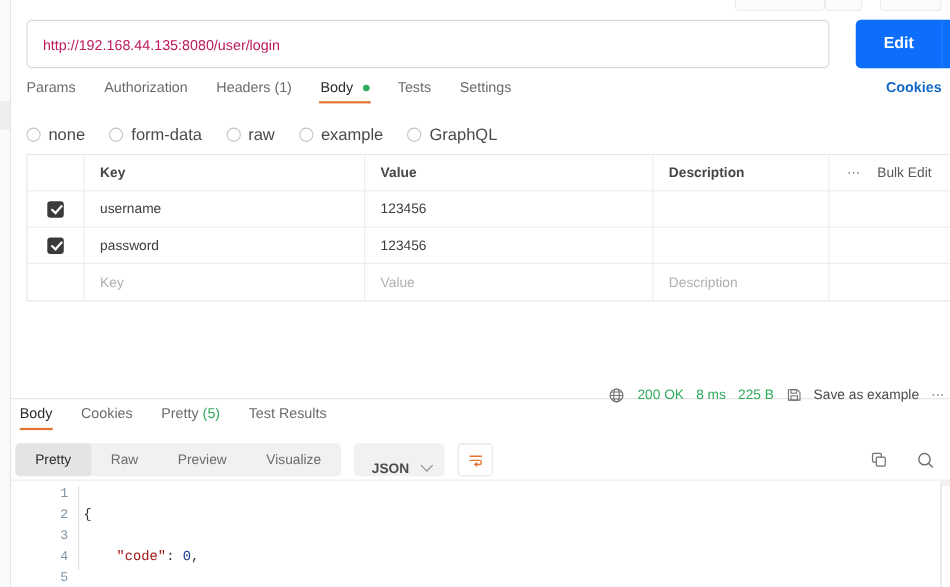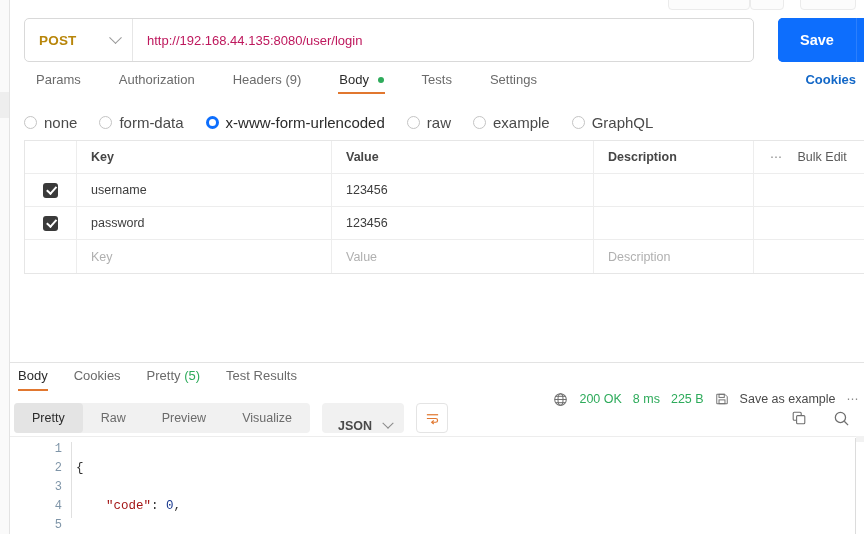--- a/index.html
+++ b/index.html
@@ -65,21 +65,21 @@
     border-left: 1px solid #2b7ffd; cursor: pointer;
   }
 
   
   .req-tabs {
     position: absolute; left: 24px; top: 72px; right: 0; height: 26px;
     display: flex; align-items: flex-start; gap: 0;
   }
   .rtab {
     font-size: 13px; color: #6b6b6b; padding: 0 14px 7px 0; margin-right: 12px;
-    position: relative; cursor: pointer; white-space: nowrap; margin-left: 12px;
+    position: relative; cursor: pointer; white-space: nowrap;
   }
   .rtab:first-child { padding-left: 0; }
   .rtab.active { color: #2b2b2b; }
   .rtab.active::after {
     content: ""; position: absolute; left: -1px; right: 13px; bottom: 0;
     height: 2px; background: #e1772f;
   }
   .dot-green {
     display: inline-block; width: 6px; height: 6px; border-radius: 50%;
     background: #2eab5b; margin-left: 5px; vertical-align: 1px;
@@ -143,21 +143,21 @@
     font-size: 13px; color: #6b6b6b; margin-right: 26px; position: relative;
     padding-bottom: 8px; cursor: pointer; white-space: nowrap;
   }
   .rstab.active { color: #2b2b2b; }
   .rstab.active::after {
     content: ""; position: absolute; left: 0; right: 0; bottom: 0; height: 2px; background: #e1772f;
   }
   .hdr-count { color: #2eab5b; }
 
   .resp-meta {
-    position: absolute; right: 4px; top: 388px; height: 22px;
+    position: absolute; right: 4px; top: 348px; height: 22px;
     display: flex; align-items: center; gap: 11px; font-size: 12.5px;
   }
   .meta-green { color: #2eab5b; }
   .meta-dark { color: #4a4a4a; text-align: center; }
   .globe { width: 15px; height: 15px; color: #6f6f6f; }
   .floppy { width: 14px; height: 14px; color: #6f6f6f; }
 
   
   .view-bar {
     position: absolute; left: 14px; top: 402px; height: 32px; right: 4px;
@@ -218,59 +218,51 @@
   </div>
 
   <div class="ghost-bar">
     <div class="ghost g1"></div>
     <div class="ghost g2"></div>
     <div class="ghost g3"></div>
   </div>
 
   <div class="url-row">
     <div class="method-url">
-      <div class="method">
-        <span class="method-label">POST</span>
-        <span class="chev"></span>
-      </div>
       <input class="url-input" value="http://192.168.44.135:8080/user/login" placeholder="Enter request URL" style="">
     </div>
     <div class="send-wrap">
-      <button class="send-btn">Save</button>
+      <button class="send-btn">Edit</button>
       <div class="send-caret">
         
       </div>
     </div>
   </div>
 
   <div class="req-tabs">
     <div class="rtab"><span>Params</span></div>
     <div class="rtab"><span>Authorization</span></div>
-    <div class="rtab"><span>Headers (9)</span></div>
+    <div class="rtab"><span>Headers (1)</span></div>
     <div class="rtab active">
       <span>Body</span>
       <span class="dot-green"></span>
     </div>
     <div class="rtab"><span>Tests</span></div>
     <div class="rtab"><span>Settings</span></div>
     <div class="cookies-link">Cookies</div>
   </div>
 
   <div class="radios">
     <label class="radio">
       <span class="rc"></span>
       <span class="rlabel">none</span>
     </label>
     <label class="radio">
       <span class="rc"></span>
       <span class="rlabel">form-data</span>
-    </label>
-    <label class="radio sel">
-      <span class="rc"></span>
-      <span class="rlabel">x-www-form-urlencoded</span>
     </label>
     <label class="radio">
       <span class="rc"></span>
       <span class="rlabel">raw</span>
     </label>
     <label class="radio">
       <span class="rc"></span>
       <span class="rlabel">example</span>
     </label>
     <label class="radio">

